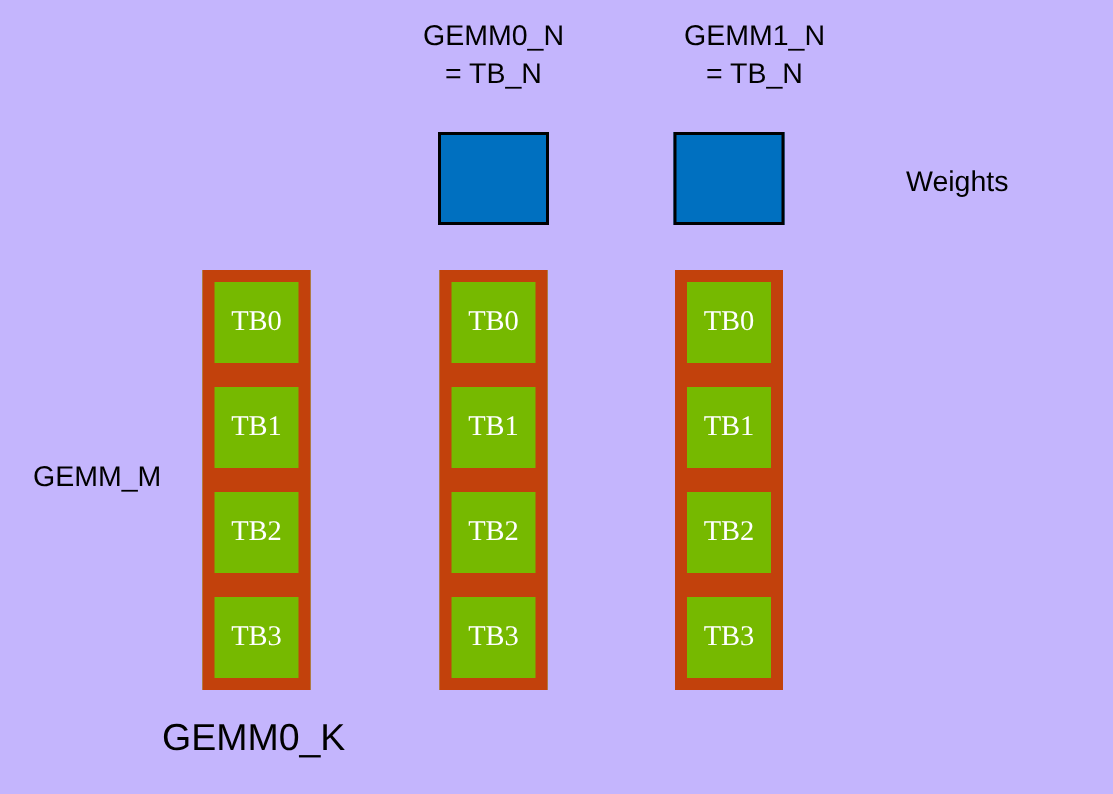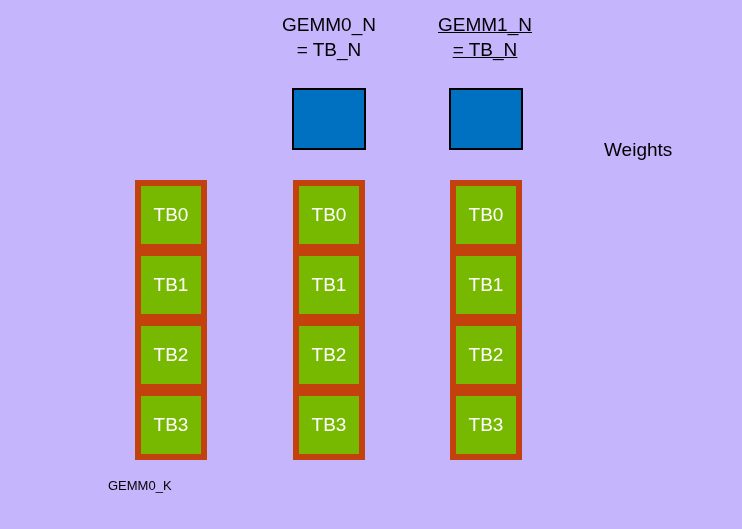--- a/index.html
+++ b/index.html
@@ -20,21 +20,21 @@
   
   .col-header {
     position: absolute;
     top: 12px;
     width: 160px;
     text-align: center;
     font-size: 19px;
     line-height: 25px;
   }
   .hdr0 { left: 249px; }
-  .hdr1 { left: 405px; text-decoration: underline; }
+  .hdr1 { left: 423px; }
 
   
   .weight-box {
     position: absolute;
     top: 88px;
     width: 74px;
     height: 62px;
     box-sizing: border-box;
     background: #0070C0;
     border: 2px solid #000000;
@@ -49,43 +49,44 @@
     width: 72px;
   }
   .c0 { left: 135px; }
   .c1 { left: 293px; }
   .c2 { left: 450px; }
   .tb-box {
     width: 72px;
     height: 70px;
     box-sizing: border-box;
     background: #76B900;
-    border: 6px solid #c2410c;
+    border: 8px solid #c2410c;
     color: #ffffff;
     font-size: 19px;
     display: flex;
     align-items: center;
     justify-content: center;
+    font-family: Liberation Serif, serif;
   }
 
   
   .side-label {
     position: absolute;
     font-size: 19px;
     white-space: nowrap;
   }
-  .weights-label    { left: 604px; top: 111px; margin-top: 28px; }
+  .weights-label    { left: 604px; top: 111px; }
   .activations-label{ left: 604px; top: 299px; }
   .gemm-m-label     { left: 22px;  top: 308px; }
 
   
   .bottom-label {
     position: absolute;
     top: 478px;
-    font-size: 13px;
+    font-size: 25px;
     white-space: nowrap;
   }
   .b0 { left: 108px; }
   .b1 { left: 277px; }
 </style>
 </head>
 <body>
 
 <div class="canvas">
 
@@ -95,20 +96,21 @@
   </div>
   <div class="col-header hdr1">
     <div>GEMM1_N</div>
     <div>= TB_N</div>
   </div>
 
   <div class="weight-box w0"></div>
   <div class="weight-box w1"></div>
 
   <div class="side-label weights-label">Weights</div>
+  <div class="side-label gemm-m-label">GEMM_M</div>
 
   <div class="tb-column c0">
     <div class="tb-box">TB0</div>
     <div class="tb-box">TB1</div>
     <div class="tb-box">TB2</div>
     <div class="tb-box">TB3</div>
   </div>
   <div class="tb-column c1">
     <div class="tb-box">TB0</div>
     <div class="tb-box">TB1</div>

